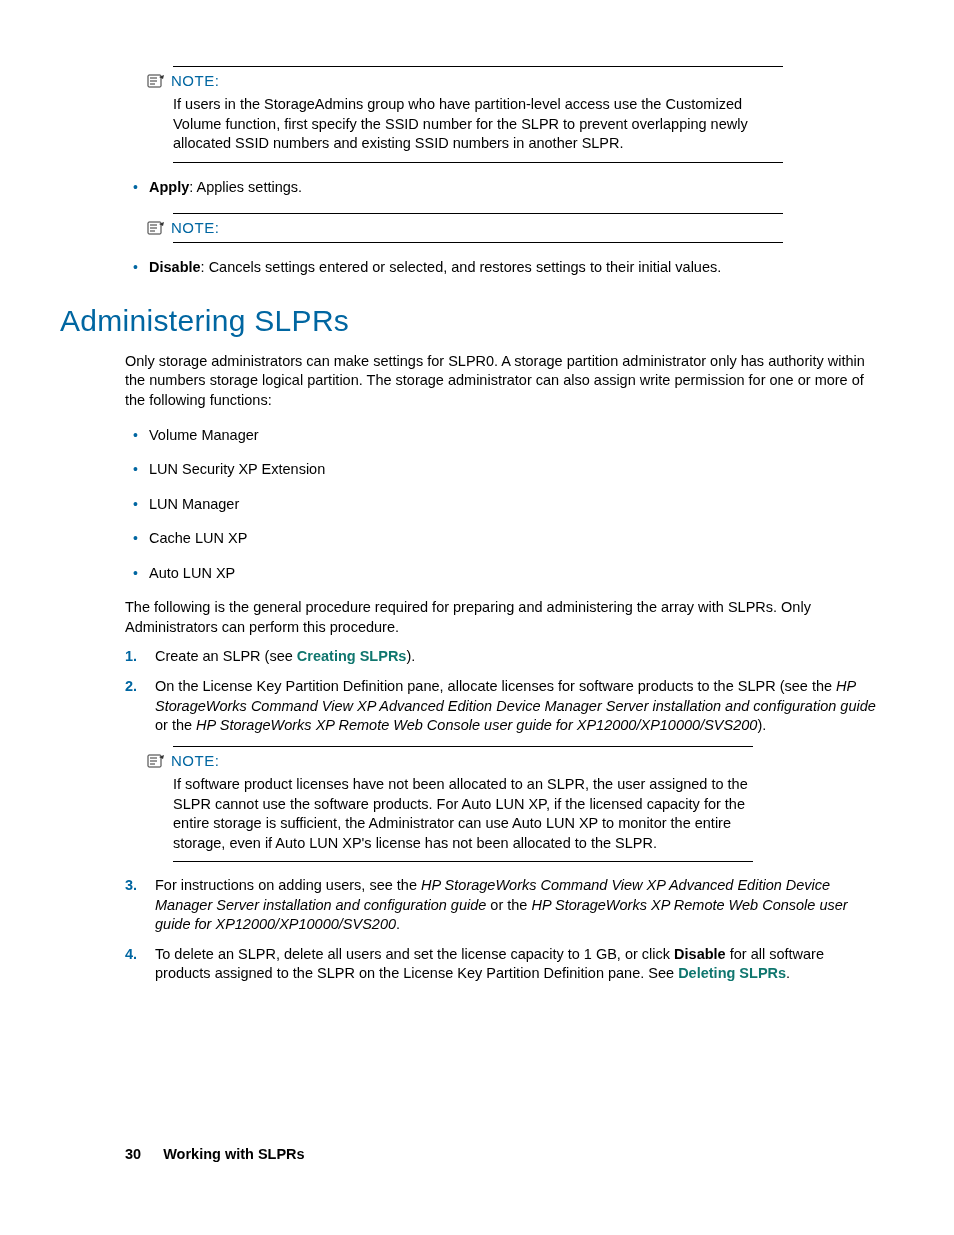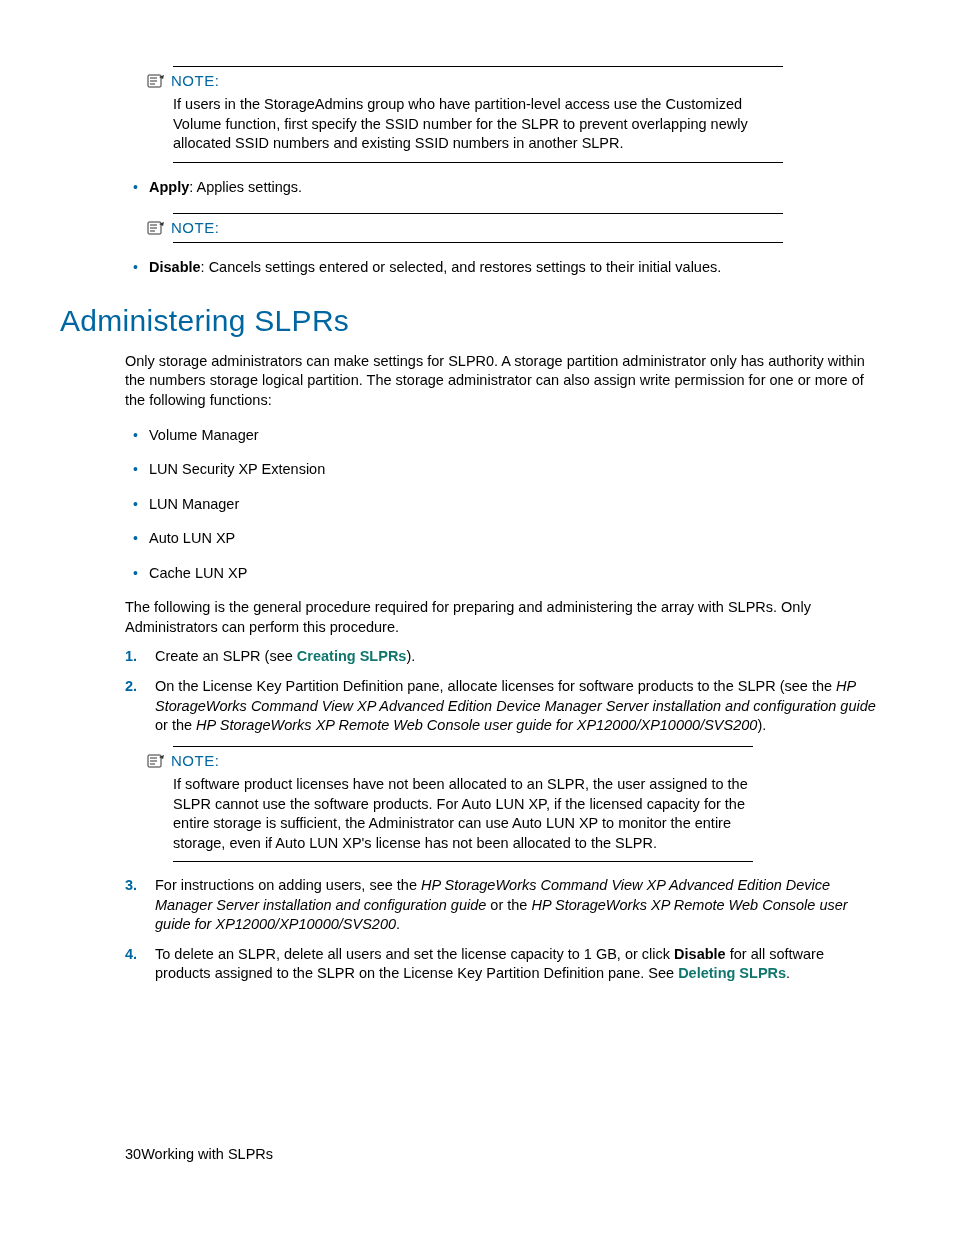--- a/index.html
+++ b/index.html
@@ -104,21 +104,23 @@
   }
   .link { color: #0f766e; font-weight: bold; }
   .bold { font-weight: 700; }
   .italic { font-style: italic; }
   .footer {
     position: absolute;
     bottom: 70px;
     left: 125px;
     font-size: 14.5px;
     display: flex;
+    gap: 22px;
     align-items: flex-start;
+    font-weight: bold;
   }
   .pnum { }
   .ftext { }
   .step-note-wrap {
     margin-left: 30px;
   }
   .step-note-wrap .note-block {
     margin-left: 18px;
     width: 580px;
   }
@@ -173,22 +175,22 @@
     </ul>
 
     <div class="h1">Administering SLPRs</div>
 
     <div class="para">Only storage administrators can make settings for SLPR0. A storage partition administrator only has authority within the numbers storage logical partition. The storage administrator can also assign write permission for one or more of the following functions:</div>
 
     <ul class="bullets" style="margin:6px 0 8px 0;">
       <li>Volume Manager</li>
       <li>LUN Security XP Extension</li>
       <li>LUN Manager</li>
+      <li>Cache LUN XP</li>
       <li>Auto LUN XP</li>
-      <li>Cache LUN XP</li>
     </ul>
 
     <div class="para">The following is the general procedure required for preparing and administering the array with SLPRs. Only Administrators can perform this procedure.</div>
 
     <ol class="steps">
       <li>
         <span>Create an SLPR (see </span><span class="link">Creating SLPRs</span><span>).</span>
       </li>
       <li>
         <span>On the License Key Partition Definition pane, allocate licenses for software products to the SLPR (see the </span><span class="italic">HP StorageWorks Command View XP Advanced Edition Device Manager Server installation and configuration guide</span><span> or the </span><span class="italic">HP StorageWorks XP Remote Web Console user guide for XP12000/XP10000/SVS200</span><span>).</span>

